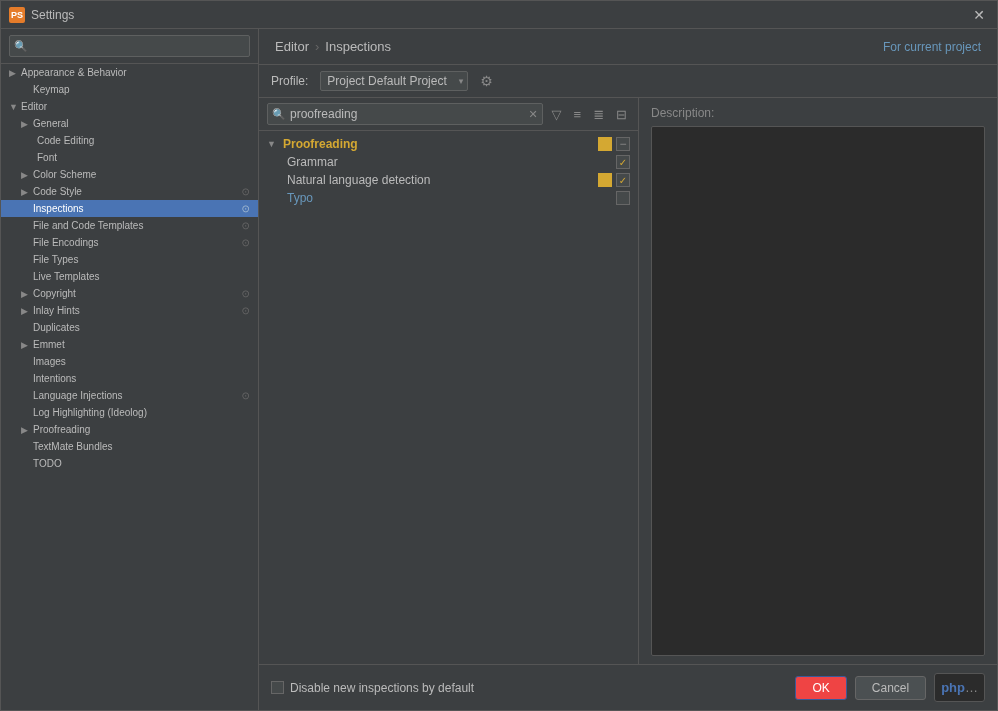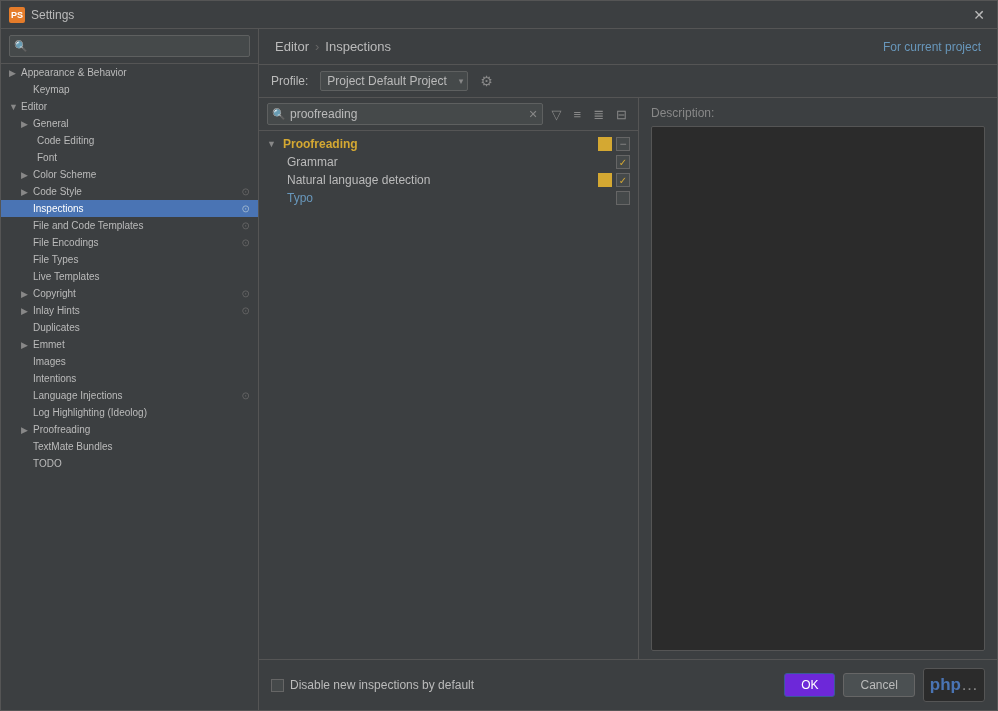--- a/index.html
+++ b/index.html
@@ -384,30 +384,30 @@
     .btn {
       padding: 4px 16px;
       font-size: 12px;
       border-radius: 3px;
       cursor: pointer;
       border: 1px solid #666;
       background: #4b5052;
       color: #bbbbbb;
     }
     .btn-primary {
-      background: #6d28d9;
+      background: #ef4444;
       border-color: #3a5a9a;
       color: white;
     }
     .php-badge {
       background: #2b2b2b;
       border: 1px solid #555;
       border-radius: 3px;
       padding: 6px 6px;
-      font-size: 17px;
+      font-size: 13px;
       color: #888;
       display: flex;
       align-items: center;
     }
     .php-badge .php-text {
       color: #4a74b4;
       font-weight: bold;
     }
     .php-badge .php-suffix {
       color: #888;

